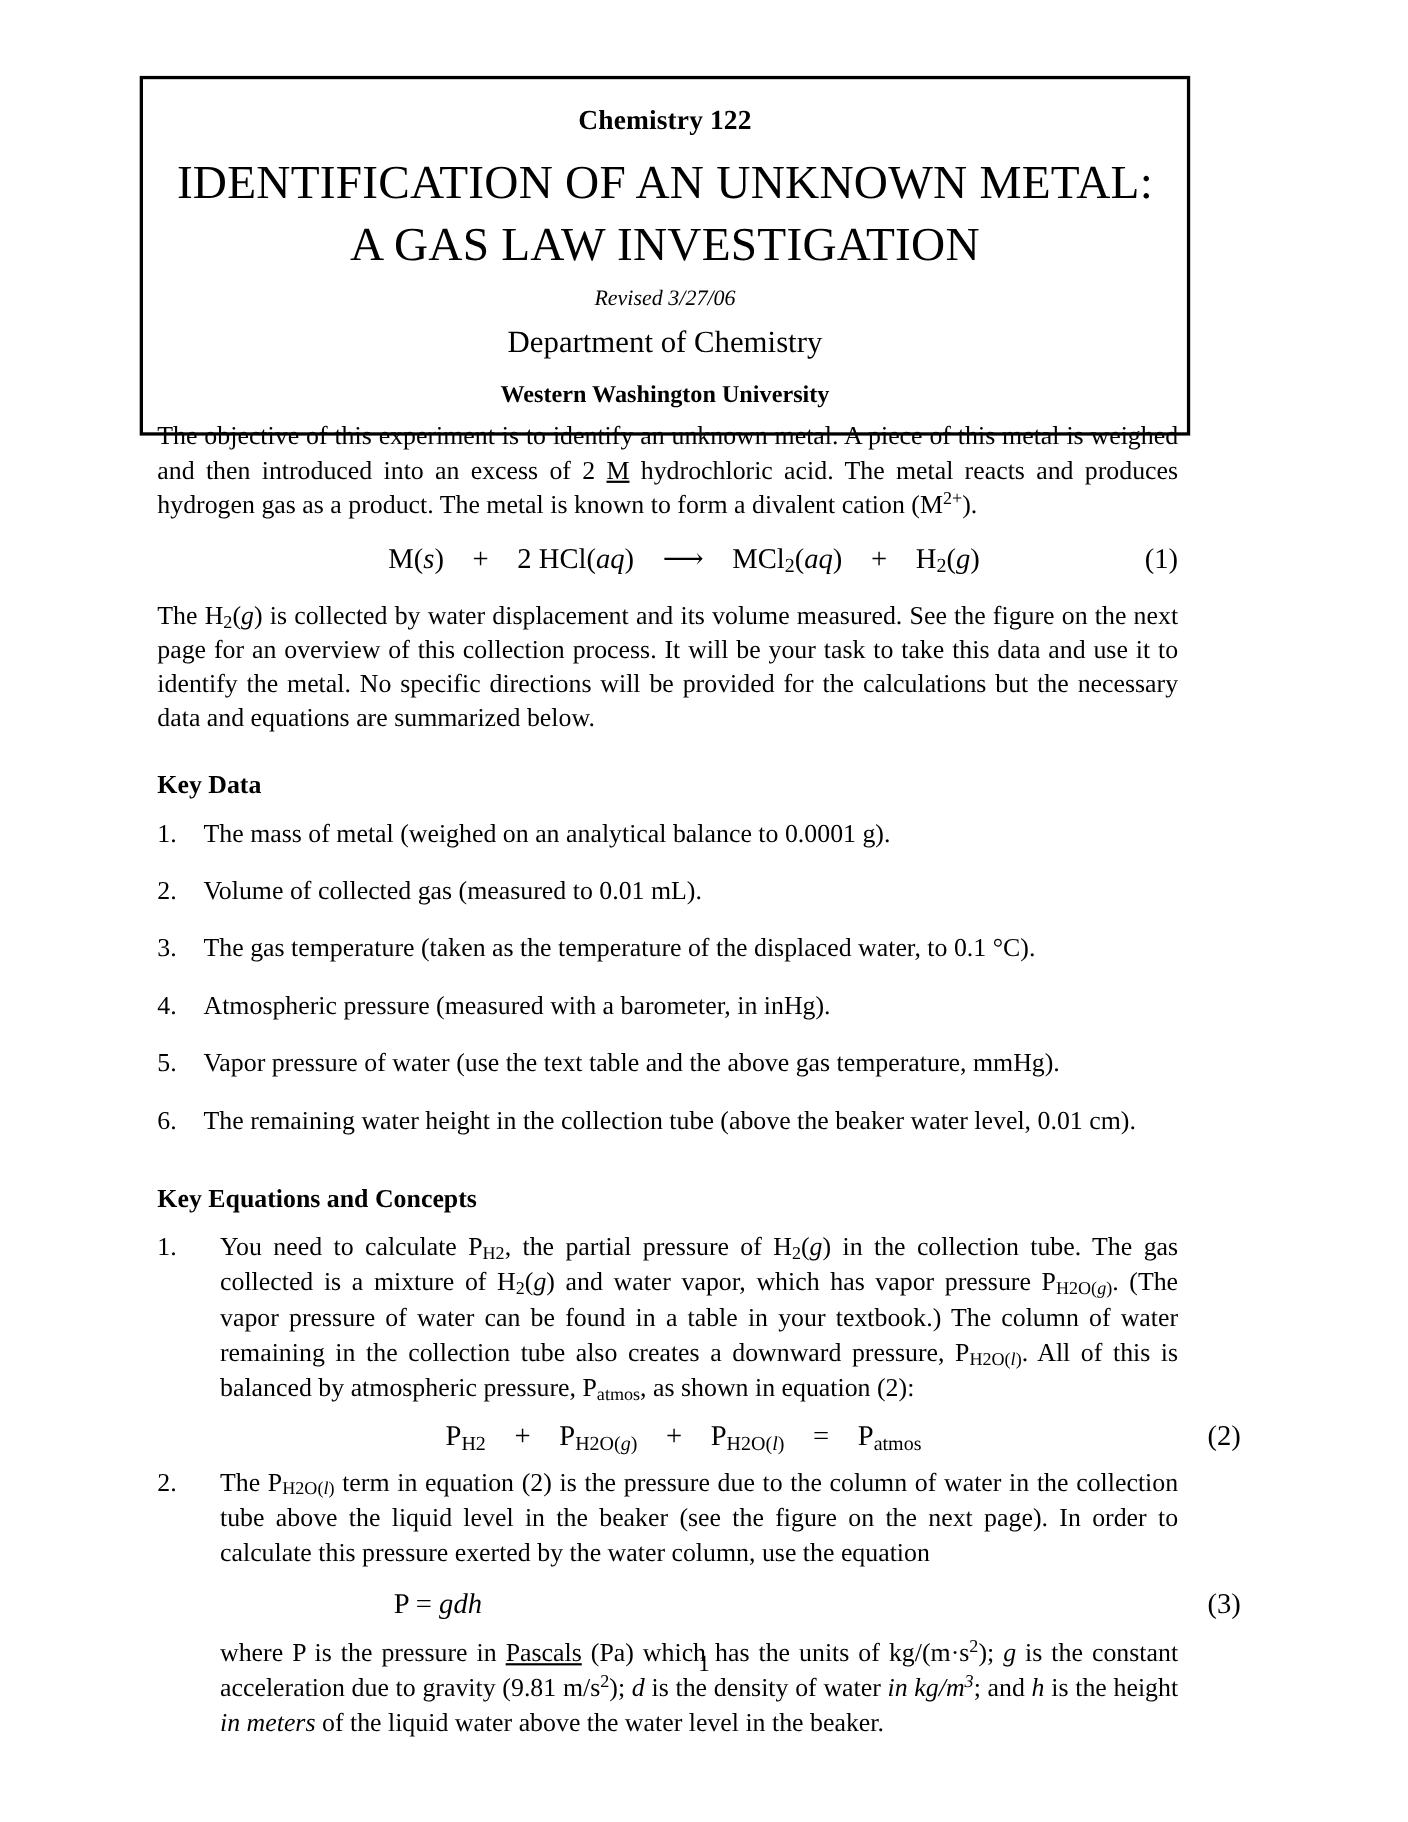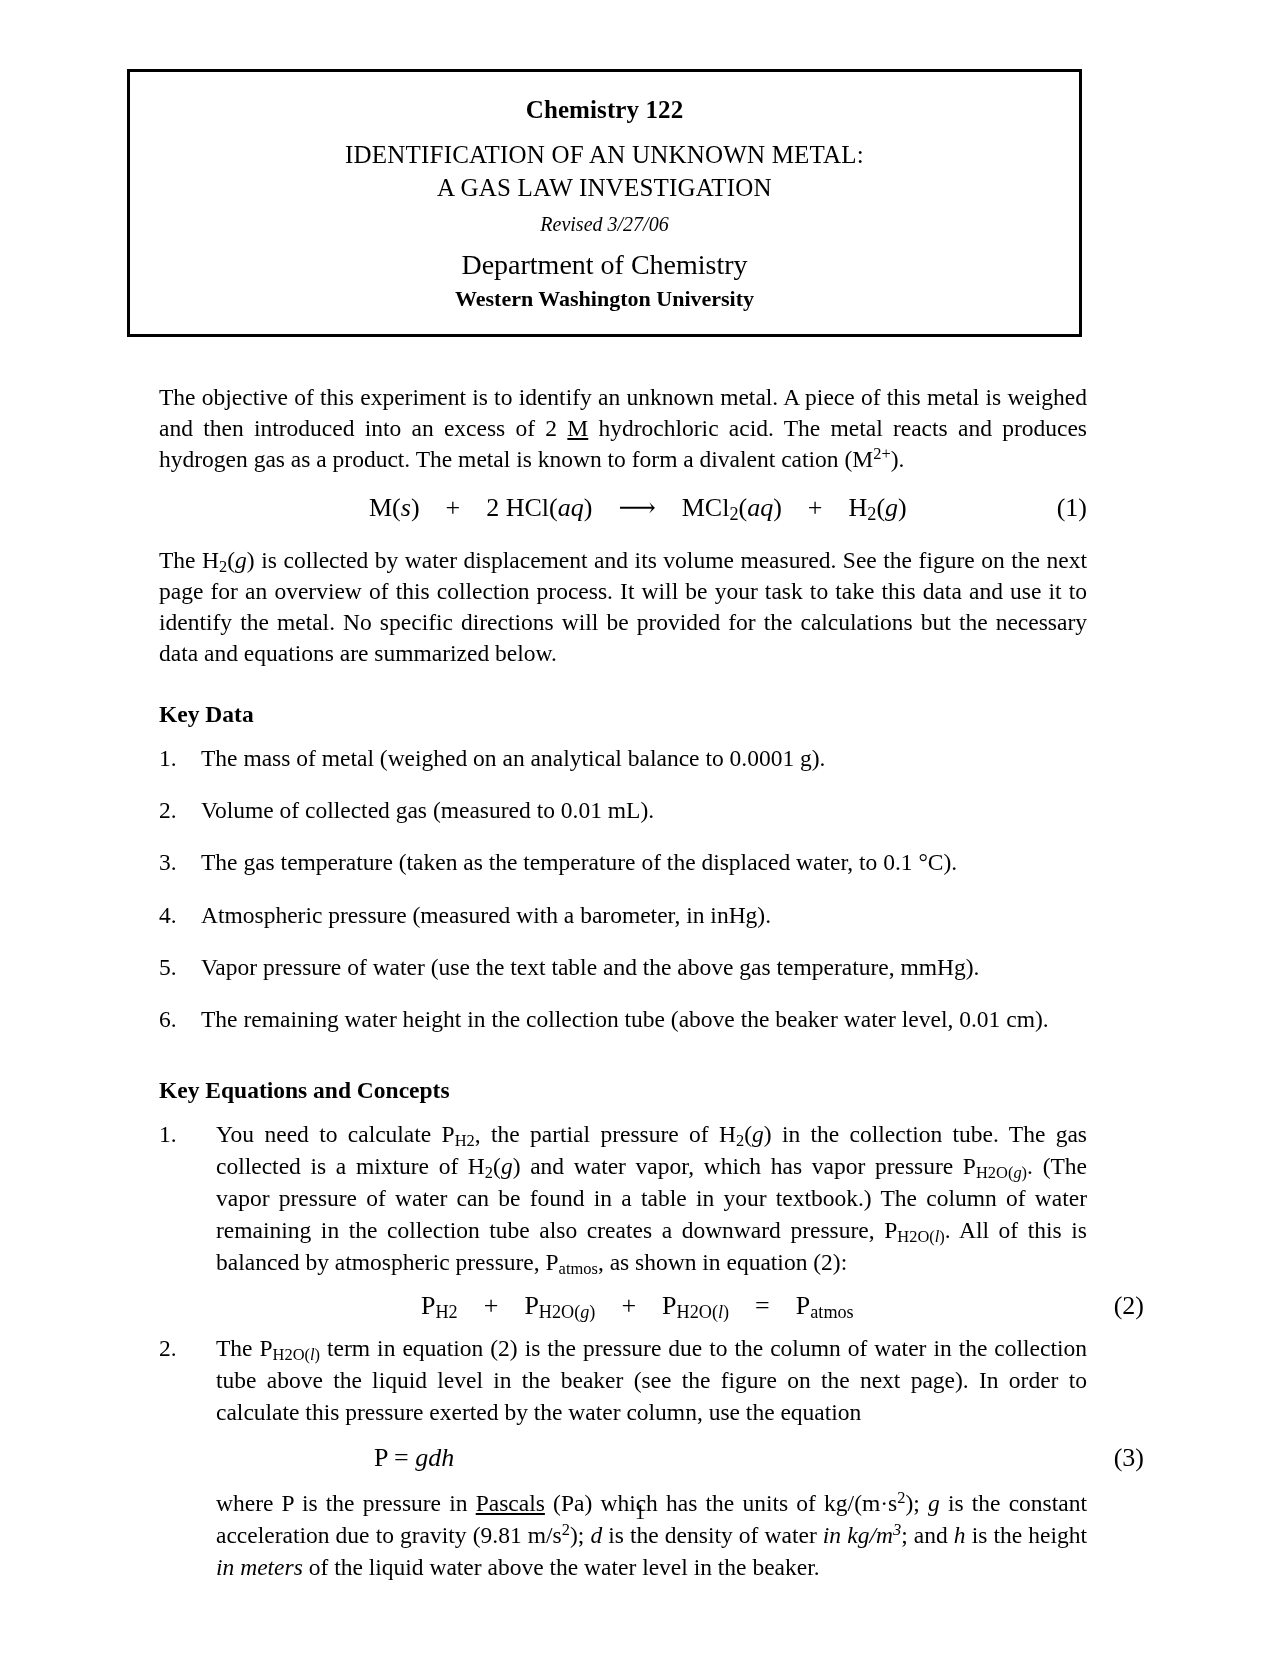--- a/index.html
+++ b/index.html
@@ -36,50 +36,50 @@
     text-align: center;
   }
   .course-title {
     font-size: 25px;
     font-weight: bold;
     line-height: 1.25;
     margin: 4px 0 14px 0;
     letter-spacing: 0.1px;
   }
   .main-title {
-    font-size: 25px;
+    font-size: 43px;
     font-weight: normal;
     line-height: 1.30;
     margin: 0;
     letter-spacing: 0.2px;
   }
   .main-title .line2 { display: block; }
   .revised {
     font-size: 20px;
     font-style: italic;
     margin-top: 9px;
     margin-bottom: 12px;
   }
   .dept {
     font-size: 28px;
     margin-bottom: 0;
     line-height: 1.2;
   }
   .university {
     font-size: 22px;
     font-weight: bold;
-    margin-top: 4px;
+    margin-top: 16px;
     margin-bottom: 0;
     line-height: 1.2;
   }
 
   
   .content {
     position: absolute;
-    left: 159px;
+    left: 143px;
     top: 382px;
     width: 928px;
   }
   p.body-par {
     font-size: 23.5px;
     line-height: 1.32;
     text-align: justify;
     text-justify: inter-word;
     margin: 0 0 14px 0;
   }

